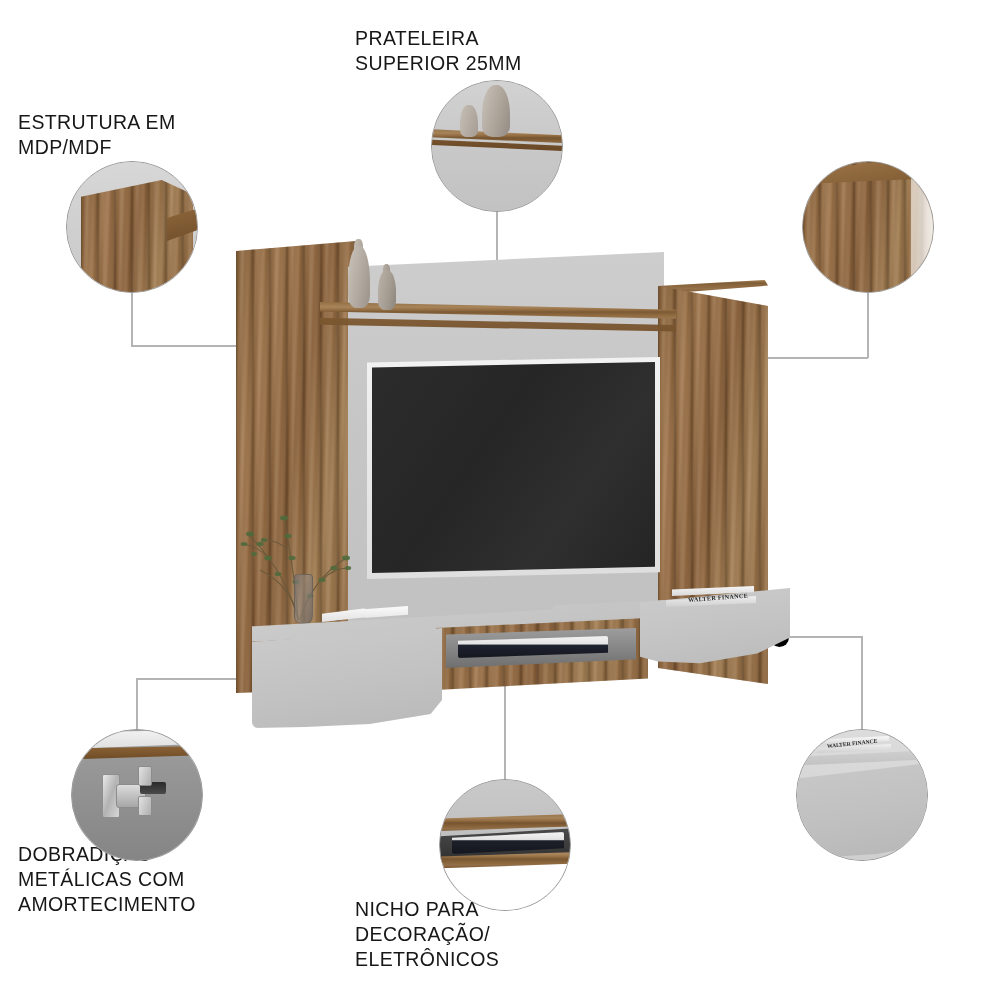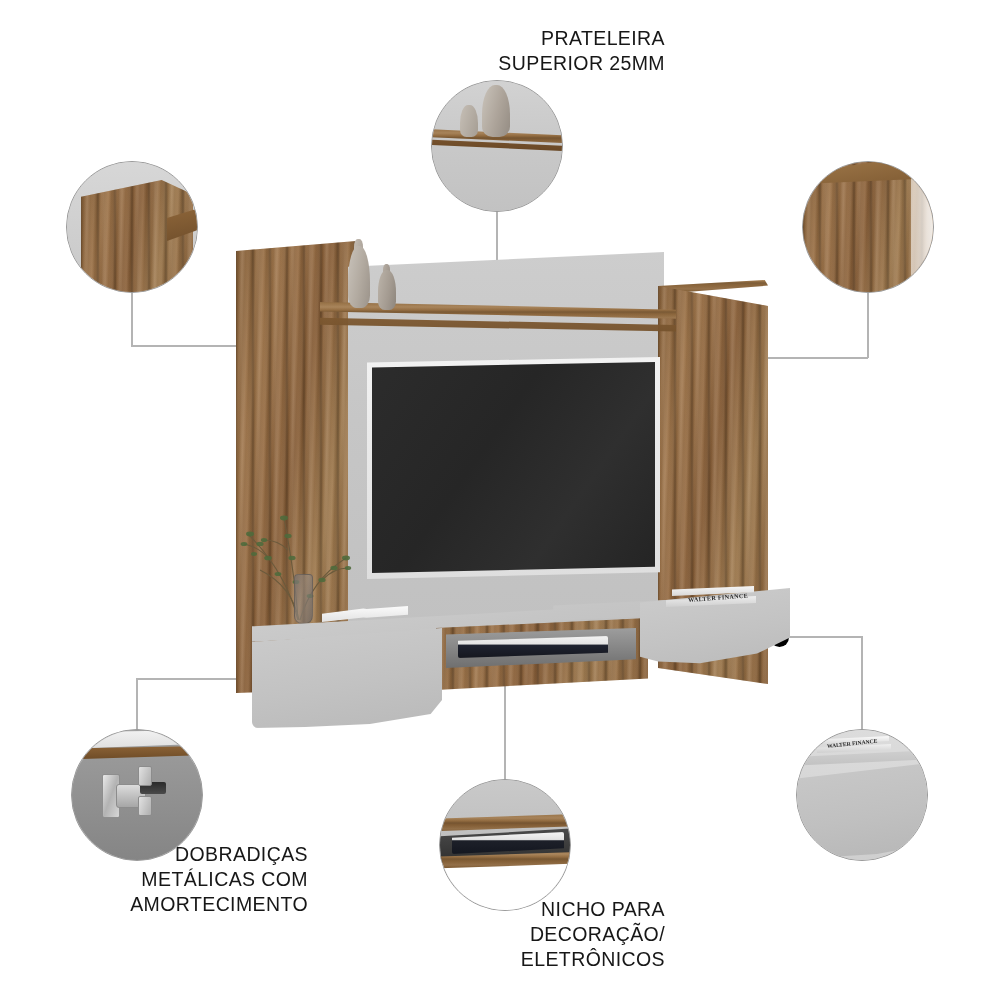--- a/index.html
+++ b/index.html
@@ -8,21 +8,21 @@
     background:#ffffff;
     font-family:"Liberation Sans", sans-serif;
     overflow:hidden;
     position:relative;
   }
   #stage{position:absolute;left:0;top:0;width:1000px;height:1000px;}
 
   
   .label{
     position:absolute;
-    text-align:right;
+    text-align:left;
     color:#171717;
     font-size:19.5px;
     line-height:25px;
     letter-spacing:.4px;
     font-weight:400;
     white-space:pre-line;
     font-family:"Liberation Sans", sans-serif;
   }
 
   
@@ -205,20 +205,22 @@
   }
 
   
   .bz{position:absolute;}
 </style>
 </head>
 <body>
 
 <div id="stage">
 
+  <div class="label" style="left:18px;top:110px;width:290px;">ESTRUTURA EM
+MDP/MDF</div>
 
   <div class="label" style="left:355px;top:26px;width:310px;">PRATELEIRA
 SUPERIOR 25MM</div>
 
 
   <div class="label" style="left:18px;top:842px;width:290px;">DOBRADIÇAS
 METÁLICAS COM
 AMORTECIMENTO</div>
 
   <div class="label" style="left:355px;top:897px;width:310px;">NICHO PARA

